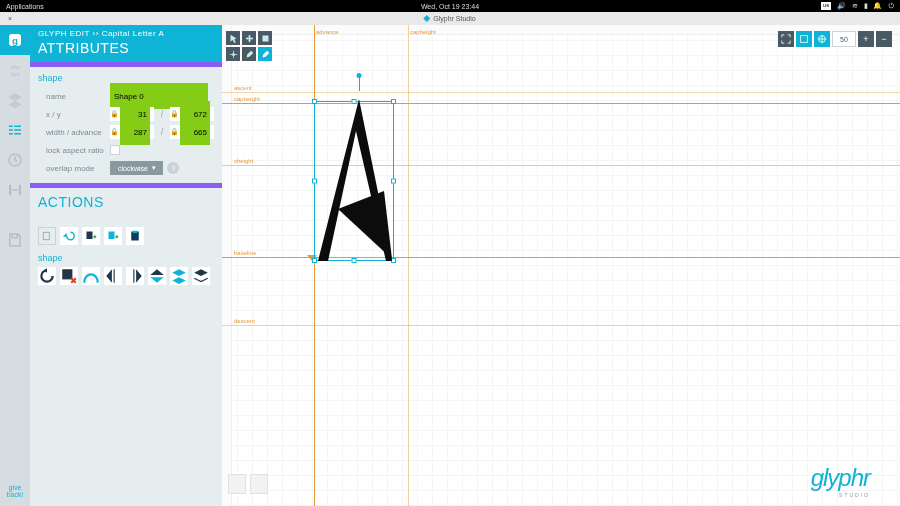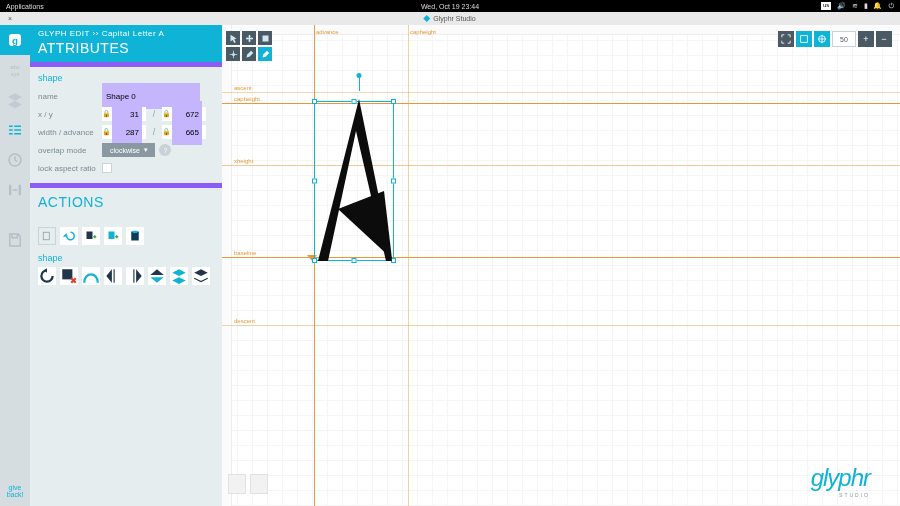--- a/index.html
+++ b/index.html
@@ -26,23 +26,23 @@
   .rail svg { width: 18px; height: 18px; }
 
   
   .panel { position: absolute; top: 25px; left: 30px; width: 192px; height: 481px; background: #e6edef; color: #3a4b56; font-size: 9px; }
   .panel-header { background: #0fb3d6; color: #fff; padding: 4px 8px 6px; }
   .panel-header .crumb { font-size: 8px; letter-spacing: .5px; }
   .panel-header h1 { font-size: 14px; font-weight: 400; margin-top: 2px; letter-spacing: .5px; }
   .section { padding: 6px 8px; border-top: 5px solid #8b5cf6; }
   .section:first-of-type { border-top: none; }
   .section h2 { color: #0fb3d6; font-size: 9px; font-weight: 400; margin-bottom: 4px; }
-  .row { display: flex; align-items: center; height: 18px; gap: 4px; }
+  .row { display: flex; align-items: center; height: 18px; gap: 4px; margin-left: 8px; }
   .row label { width: 60px; color: #7a8b94; font-size: 8px; }
-  .row input[type=text] { height: 16px; border: none; background: #c4b5fd; font-size: 8px; padding: 13px 4px; }
+  .row input[type=text] { height: 16px; border: none; background: #84cc16; font-size: 8px; padding: 13px 4px; }
   .row input.wide { width: 98px; }
   .row .numwrap { display: flex; align-items: center; background: #fff; height: 14px; width: 44px; }
   .row .numwrap .lock { width: 10px; text-align: center; color: #b0bcc2; font-size: 7px; }
   .row .numwrap input { width: 30px; text-align: right; border: none; font-size: 8px; padding-right: 3px; }
   .row .slash { color: #98a6ad; width: 8px; text-align: center; }
   .row .btn { height: 14px; background: #8a99a1; color: #fff; font-size: 7px; padding: 0 8px; display: flex; align-items: center; gap: 4px; }
   .row .help { width: 12px; height: 12px; border-radius: 50%; background: #c9d2d6; color: #fff; font-size: 7px; display: flex; align-items: center; justify-content: center; }
   .row .chk { width: 10px; height: 10px; background: #fff; border: 1px solid #c9d2d6; }
   .section h3 { color: #0fb3d6; font-size: 14px; font-weight: 400; margin-bottom: 17px; letter-spacing: .5px; }
   .iconrow { display: flex; gap: 4px; flex-wrap: wrap; }
@@ -200,30 +200,30 @@
           <span class="lock">🔒</span>
           <input type="text" value="287" style="">
         </div>
       <span class="slash">/</span>
       <div class="numwrap">
           <span class="lock">🔒</span>
           <input type="text" value="665" style="">
         </div>
     </div>
     <div class="row">
+      <label>lock aspect ratio</label>
+      <div class="chk"></div>
+    </div>
+    <div class="row">
       <label>overlap mode</label>
       <div class="btn">
           <span>clockwise</span>
           <span>▾</span>
         </div>
       <div class="help">?</div>
-    </div>
-    <div class="row">
-      <label>lock aspect ratio</label>
-      <div class="chk"></div>
     </div>
   </div>
 
   <div class="section">
     <h3>ACTIONS</h3>
     <div class="iconrow">
       <div class="iconbtn pad">
           <svg viewBox="0 0 16 16">
             <rect x="3" y="3" width="8" height="10" fill="none" stroke="#8a99a1"></rect>
           </svg>

